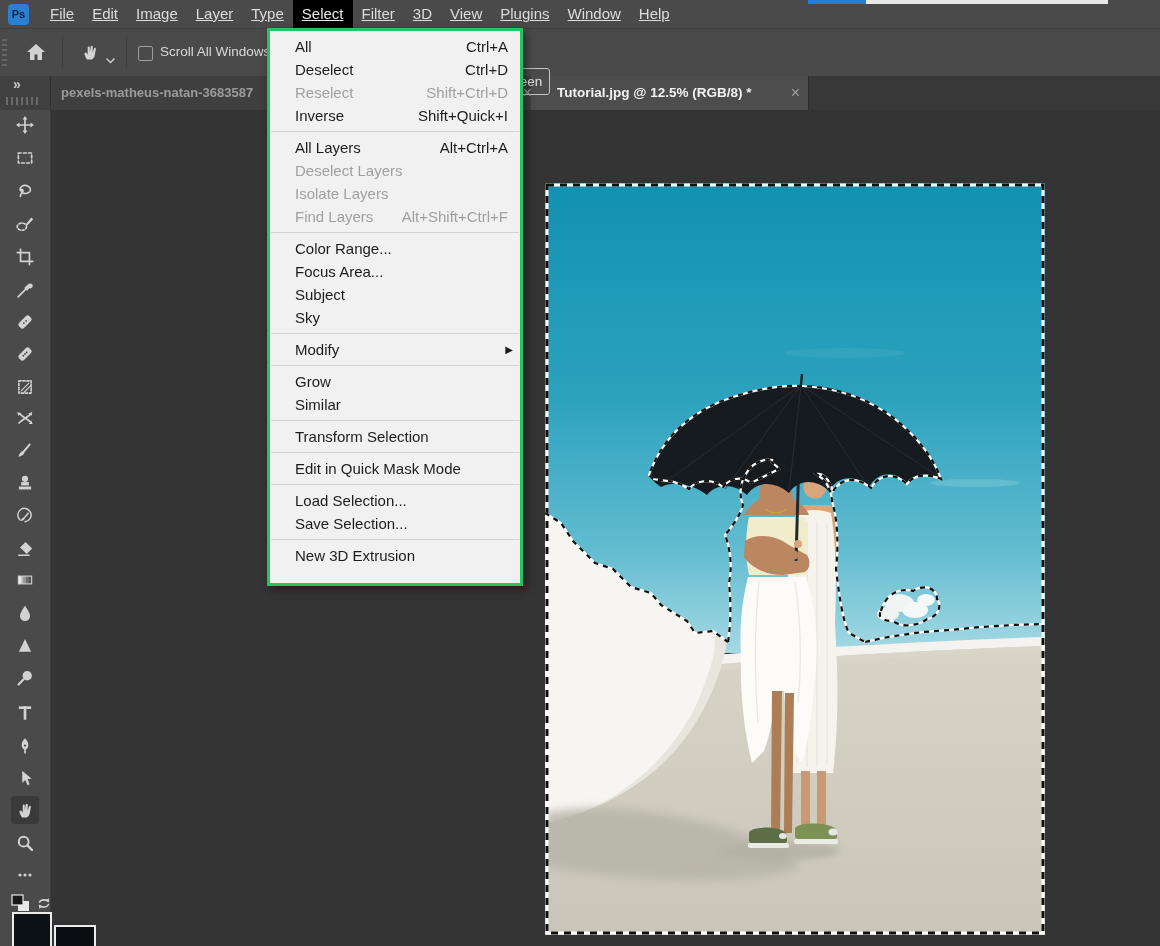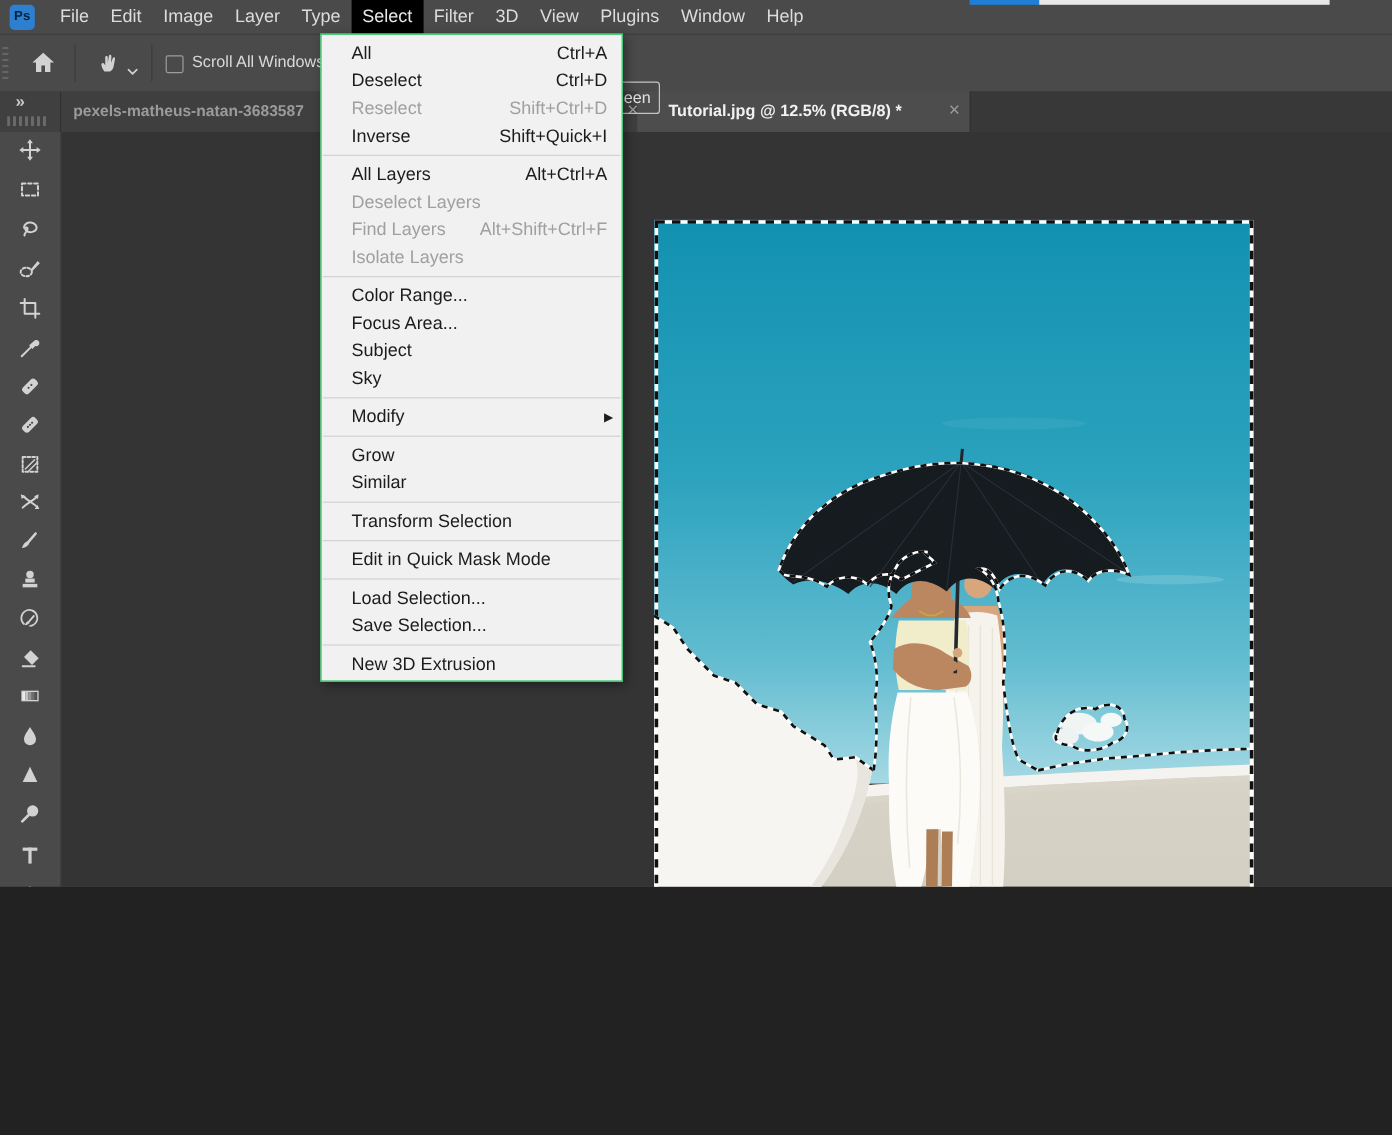--- a/index.html
+++ b/index.html
@@ -1,26 +1,26 @@
 <!DOCTYPE html>
 <html><head>
 <meta charset="utf-8">
 <style>
   html,body{margin:0;padding:0;background:#222;}
-  #app{position:relative;width:1160px;height:739px;background:#4a4a4a;overflow:hidden;
+  #app{position:relative;width:1160px;height:946px;background:#4a4a4a;overflow:hidden;
        font-family:"Liberation Sans",sans-serif;-webkit-font-smoothing:antialiased;}
   
   .strip{position:absolute;top:0;height:4px;z-index:40;}
   .strip.blue{left:808px;width:58px;background:#1f7fd6;}
   .strip.light{left:866px;width:242px;background:#e8e8e8;}
   
   .menubar{position:absolute;left:0;top:0;right:0;height:28px;background:#4a4a4a;display:flex;align-items:center;z-index:30;}
   .pslogo{width:21px;height:21px;margin:0 12px 0 8px;border-radius:4px;background:#2d7fd0;color:#06223f;
           font-weight:bold;font-size:11px;display:flex;align-items:center;justify-content:center;}
-  .mb-item{height:28px;line-height:28px;padding:0 9px;font-size:15px;color:#dcdcdc;cursor:default;}
+  .mb-item{height:28px;line-height:28px;padding:0 9px;font-size:15px;color:#dcdcdc;cursor:default;text-decoration:underline;}
   .mb-item.active{background:#000000;color:#e8e8e8;}
   
   .optionsbar{position:absolute;left:0;top:28px;right:0;height:47px;background:#4a4a4a;border-top:1px solid #3e3e3e;z-index:25;}
   .ob-grip{position:absolute;left:2px;top:10px;width:5px;height:27px;
            background:repeating-linear-gradient(0deg,#666 0 2px,transparent 2px 5px);}
   .ob-home{position:absolute;left:24px;top:11px;}
   .ob-sep{position:absolute;top:8px;width:1px;height:31px;background:#3c3c3c;}
   .ob-hand{position:absolute;left:80px;top:13px;}
   .ob-chevron{position:absolute;left:106px;top:21px;}
   .ob-check{position:absolute;left:138px;top:17px;width:13px;height:13px;border:1px solid #9d9d9d;border-radius:2px;background:#4a4a4a;}
@@ -46,22 +46,22 @@
   .tool svg{display:block;}
   .icon-stroke{stroke:#d2d2d2;fill:none;stroke-width:1.5;stroke-linecap:round;stroke-linejoin:round;}
   .icon-fill{fill:#d2d2d2;}
   .mini-colors{position:absolute;left:10px;}
   .swap-icon{position:absolute;left:36px;}
   .fg-swatch{position:absolute;left:12px;top:912px;width:36px;height:33px;background:#0c1116;border:2px solid #ececec;z-index:22;}
   .bg-swatch{position:absolute;left:54px;top:925px;width:38px;height:30px;background:#0a0e12;border:2px solid #ececec;z-index:21;}
   
   .doc{position:absolute;left:495px;top:73px;width:500px;height:752px;}
   
-  .select-menu{position:absolute;left:267px;top:28px;width:250px;background:#f1f1f1;border:1px solid #22c55e;
-               box-shadow:3px 3px 9px rgba(0,0,0,.45);padding:4px 0 2px 0;z-index:50;}
+  .select-menu{position:absolute;left:267px;top:28px;width:250px;background:#f1f1f1;border:3px solid #22c55e;
+               box-shadow:3px 3px 9px rgba(0,0,0,.45);padding:4px 0 16px 0;z-index:50;}
   .mi{height:23px;display:flex;align-items:center;padding:0 12px 0 25px;font-size:15px;color:#1c1c1c;position:relative;}
   .mi .sc{margin-left:auto;}
   .mi.disabled{color:#a0a0a0;}
   .mi.hl{background:#0d6dd3;color:#fff;}
   .mi .arrow{position:absolute;right:7px;font-size:10px;color:#1c1c1c;}
   .sep{height:1px;background:#d2d2d2;margin:4px 1px;}
   .ants-w{fill:none;stroke:#ffffff;stroke-width:2.2;}
   .ants-b{fill:none;stroke:#101010;stroke-width:2.2;stroke-dasharray:5 5;}
   .ants-w.big{stroke-width:3;}
   .ants-b.big{stroke-width:3;stroke-dasharray:7 6;}
@@ -403,26 +403,26 @@
       </div>
     <div class="sep"></div>
     <div class="mi">
         <span>All Layers</span>
         <span class="sc">Alt+Ctrl+A</span>
       </div>
     <div class="mi disabled">
         <span>Deselect Layers</span>
       </div>
     <div class="mi disabled">
+        <span>Isolate Layers</span>
+      </div>
+    <div class="mi disabled">
         <span>Find Layers</span>
         <span class="sc">Alt+Shift+Ctrl+F</span>
       </div>
-    <div class="mi disabled">
-        <span>Isolate Layers</span>
-      </div>
     <div class="sep"></div>
     <div class="mi">
         <span>Color Range...</span>
       </div>
     <div class="mi">
         <span>Focus Area...</span>
       </div>
     <div class="mi">
         <span>Subject</span>
       </div>

